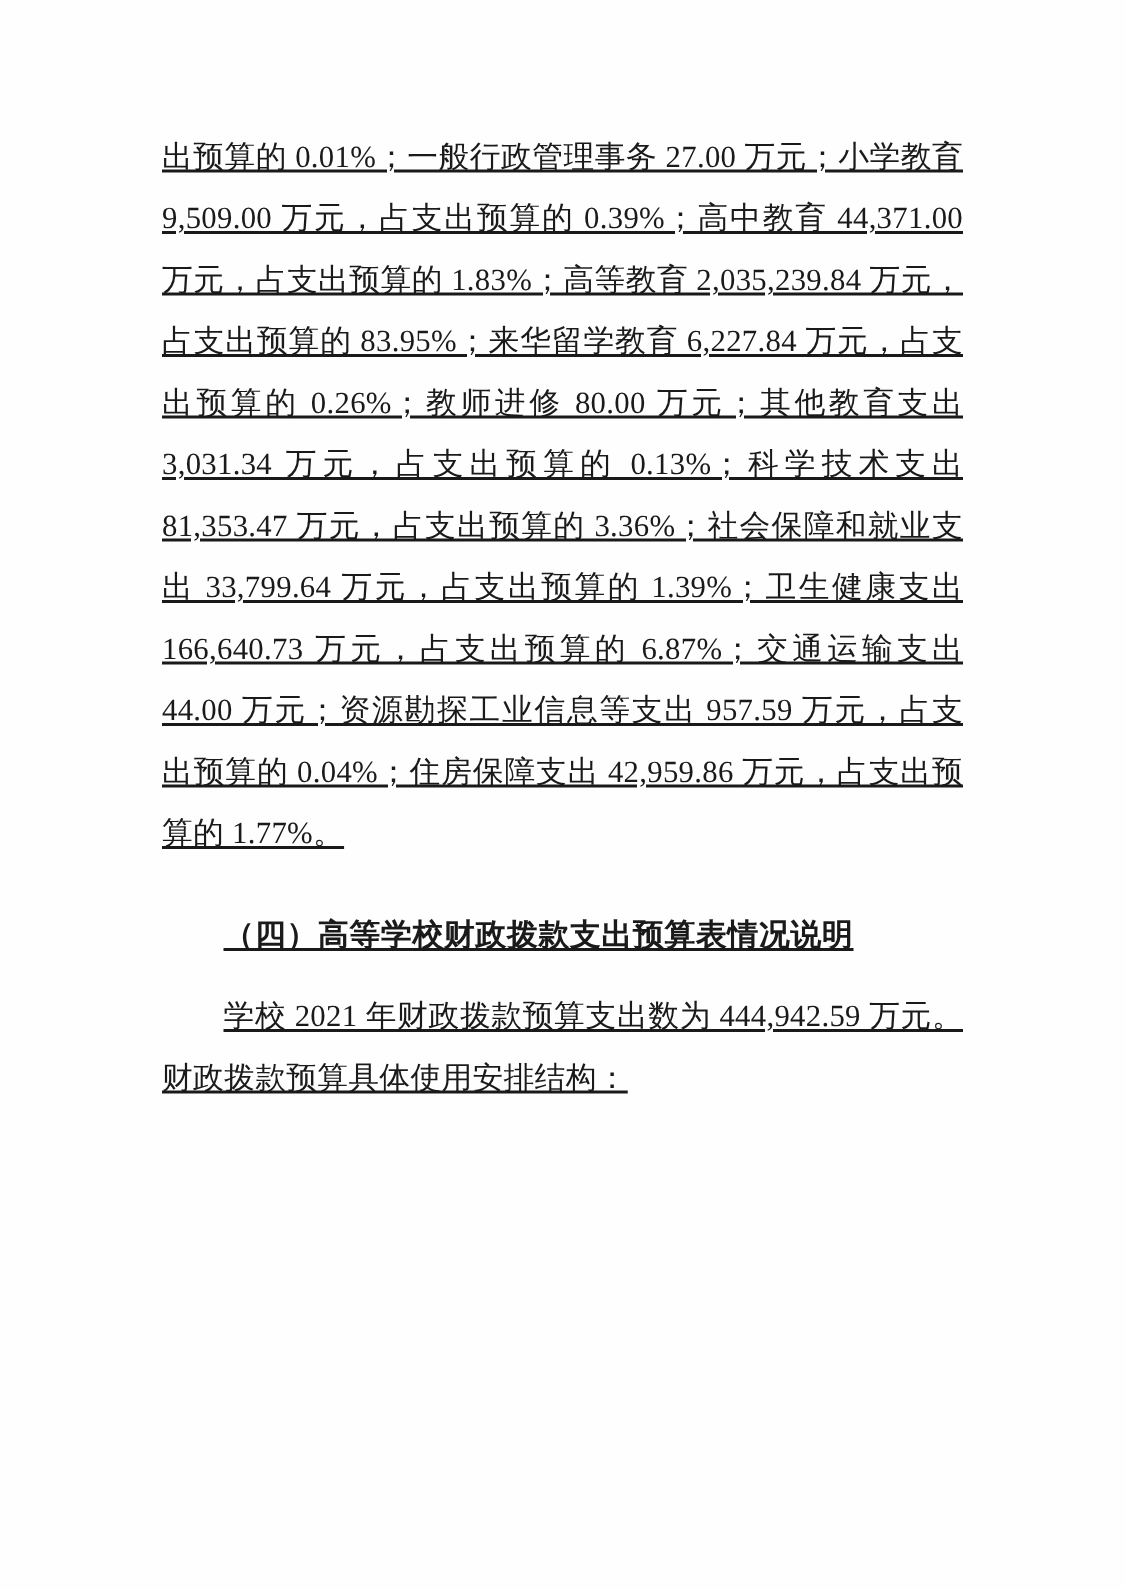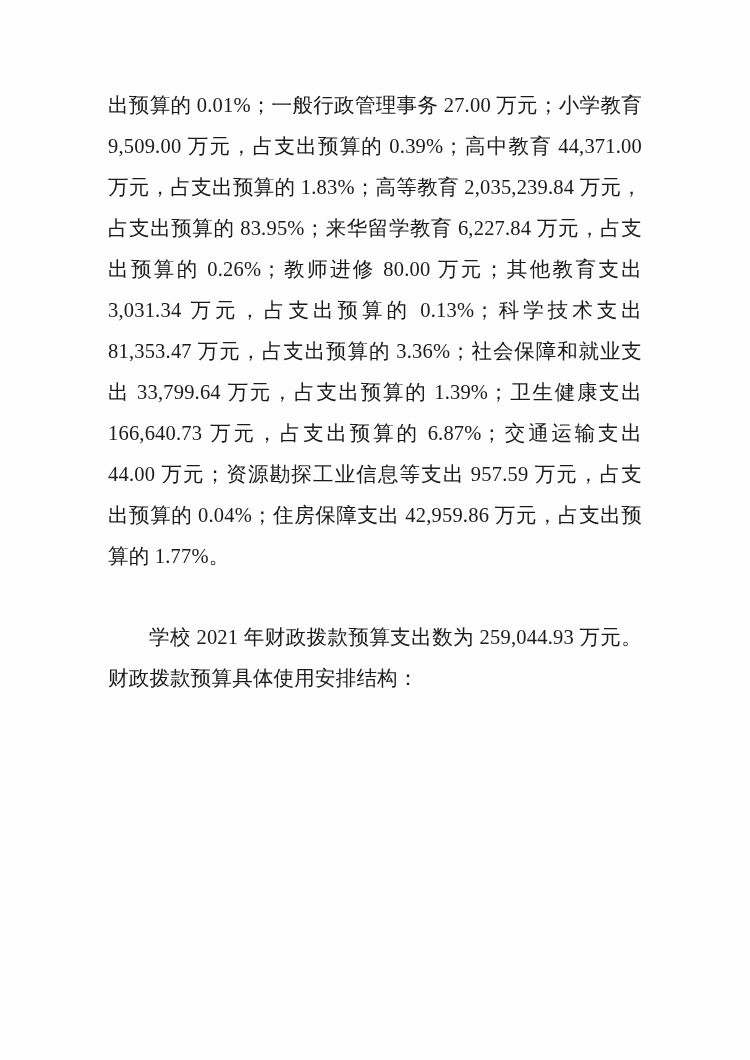--- a/index.html
+++ b/index.html
@@ -20,20 +20,21 @@
     left: 0;
     top: 0;
     width: 750px;
     height: 1060px;
     background: #fefefe;
     box-sizing: border-box;
     padding: 85px 108px 40px 108px;
   }
   .doc-body {
     width: 534px;
+    text-decoration: underline;
   }
   p.para {
     margin: 0;
     font-size: 20.5px;
     line-height: 41px;
     text-align: justify;
     text-justify: inter-ideograph;
     letter-spacing: 0.2px;
     font-family: "Liberation Serif", "DejaVu Serif", serif;
   }
@@ -55,20 +56,21 @@
 </head>
 <body>
 
 <div class="page">
   <div class="doc-body">
 
     <p class="para">出预算的 0.01%；一般行政管理事务 27.00 万元；小学教育 9,509.00 万元，占支出预算的 0.39%；高中教育 44,371.00 万元，占支出预算的 1.83%；高等教育 2,035,239.84 万元，占支出预算的 83.95%；来华留学教育 6,227.84 万元，占支出预算的 0.26%；教师进修 80.00 万元；其他教育支出 3,031.34 万元，占支出预算的 0.13%；科学技术支出 81,353.47 万元，占支出预算的 3.36%；社会保障和就业支出 33,799.64 万元，占支出预算的 1.39%；卫生健康支出 166,640.73 万元，占支出预算的 6.87%；交通运输支出 44.00 万元；资源勘探工业信息等支出 957.59 万元，占支出预算的 0.04%；住房保障支出 42,959.86 万元，占支出预算的 1.77%。</p>
 
     <div class="spacer-sm"></div>
 
+    <p class="heading">（四）高等学校财政拨款支出预算表情况说明</p>
 
     <div class="spacer-xs"></div>
 
-    <p class="para indent">学校 2021 年财政拨款预算支出数为 259,044.93 万元。财政拨款预算具体使用安排结构：</p>
+    <p class="para indent">学校 2021 年财政拨款预算支出数为 444,942.59 万元。财政拨款预算具体使用安排结构：</p>
 
 
   </div>
 </div>
 
 </body></html>

